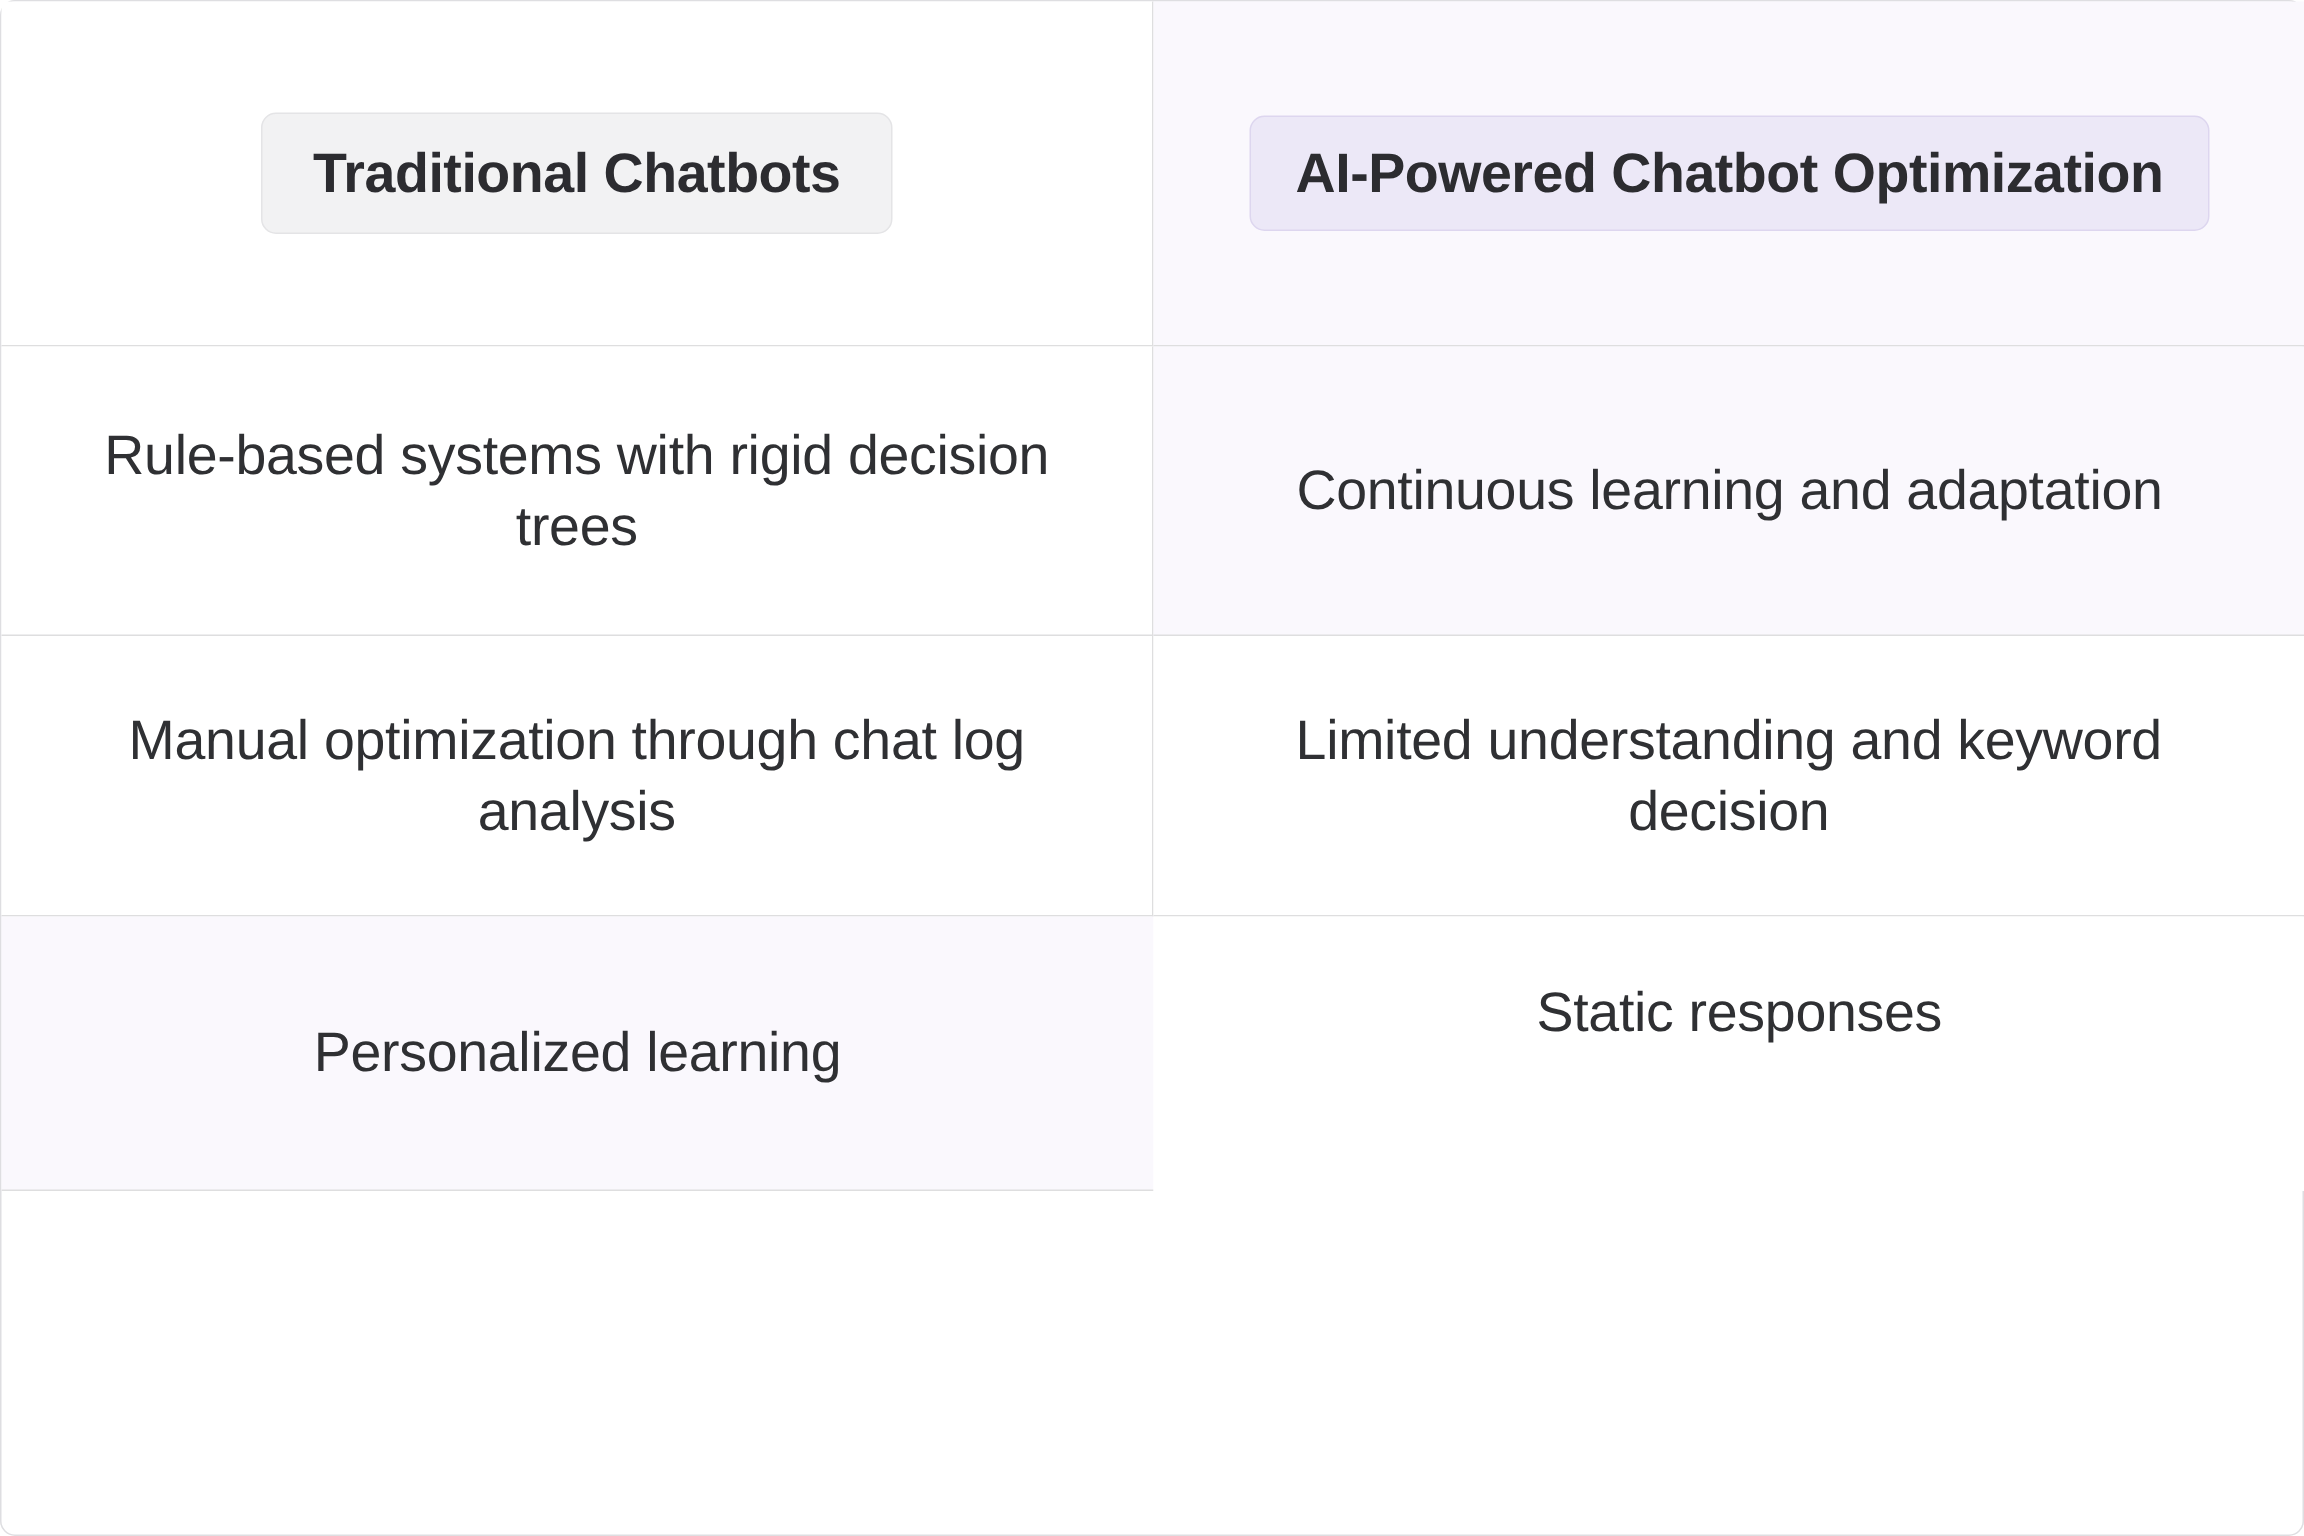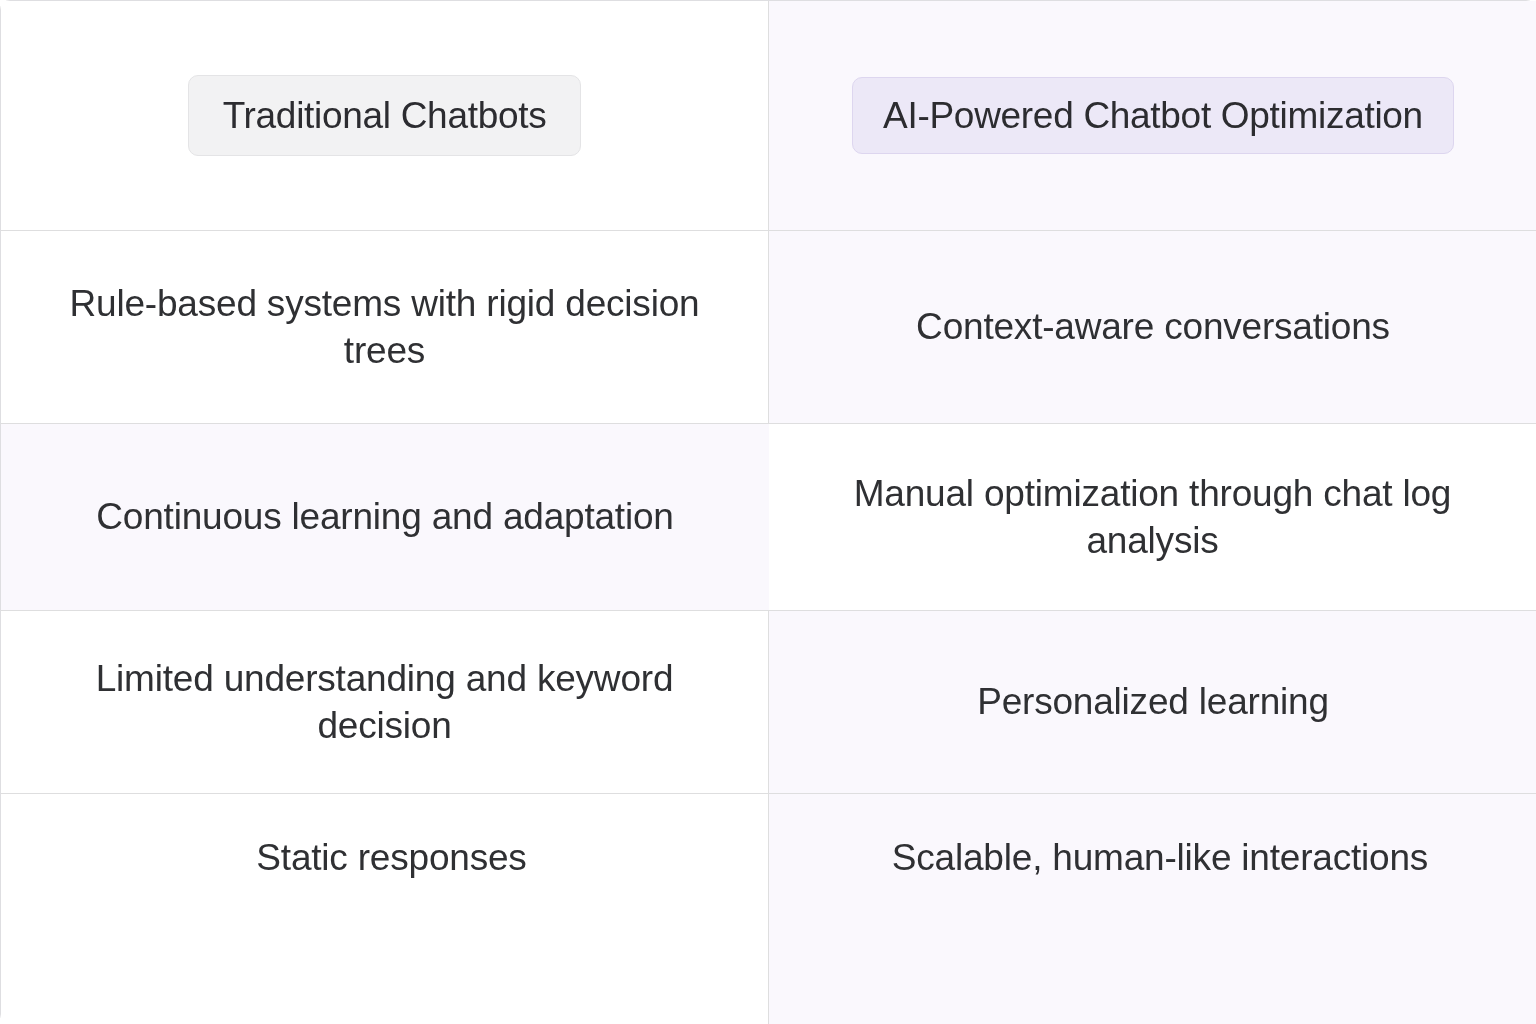--- a/index.html
+++ b/index.html
@@ -53,21 +53,21 @@
   
   .cell.header {
     align-items: center;
   }
 
   .pill {
     display: inline-block;
     padding: 16px 34px;
     border-radius: 10px;
     font-size: 37px;
-    font-weight: normal;
+    font-weight: bold;
     line-height: 1.28;
     letter-spacing: -0.3px;
     color: #2c2c30;
     text-align: right;
   }
 
   .pill.traditional {
     background: #f2f2f3;
     border: 1px solid #e4e4e6;
   }
@@ -97,38 +97,32 @@
   <div class="cell col-left header">
     <span class="pill traditional">Traditional Chatbots</span>
   </div>
   <div class="cell col-right header">
     <span class="pill ai">AI-Powered Chatbot Optimization</span>
   </div>
 
   <div class="cell col-left">
     <span class="cell-text">Rule-based systems with rigid decision trees</span>
   </div>
-  <div class="cell col-right">
-    <span class="cell-text">Context-aware conversations</span>
-  </div>
 
   <div class="cell col-right">
     <span class="cell-text">Continuous learning and adaptation</span>
   </div>
   <div class="cell col-left">
     <span class="cell-text">Manual optimization through chat log analysis</span>
   </div>
 
   <div class="cell col-left">
     <span class="cell-text">Limited understanding and keyword decision</span>
   </div>
   <div class="cell col-right">
     <span class="cell-text">Personalized learning</span>
   </div>
 
   <div class="cell col-left row-last">
     <span class="cell-text">Static responses</span>
   </div>
-  <div class="cell col-right row-last">
-    <span class="cell-text">Scalable, human-like interactions</span>
-  </div>
 
 </div>
 
 </body></html>

